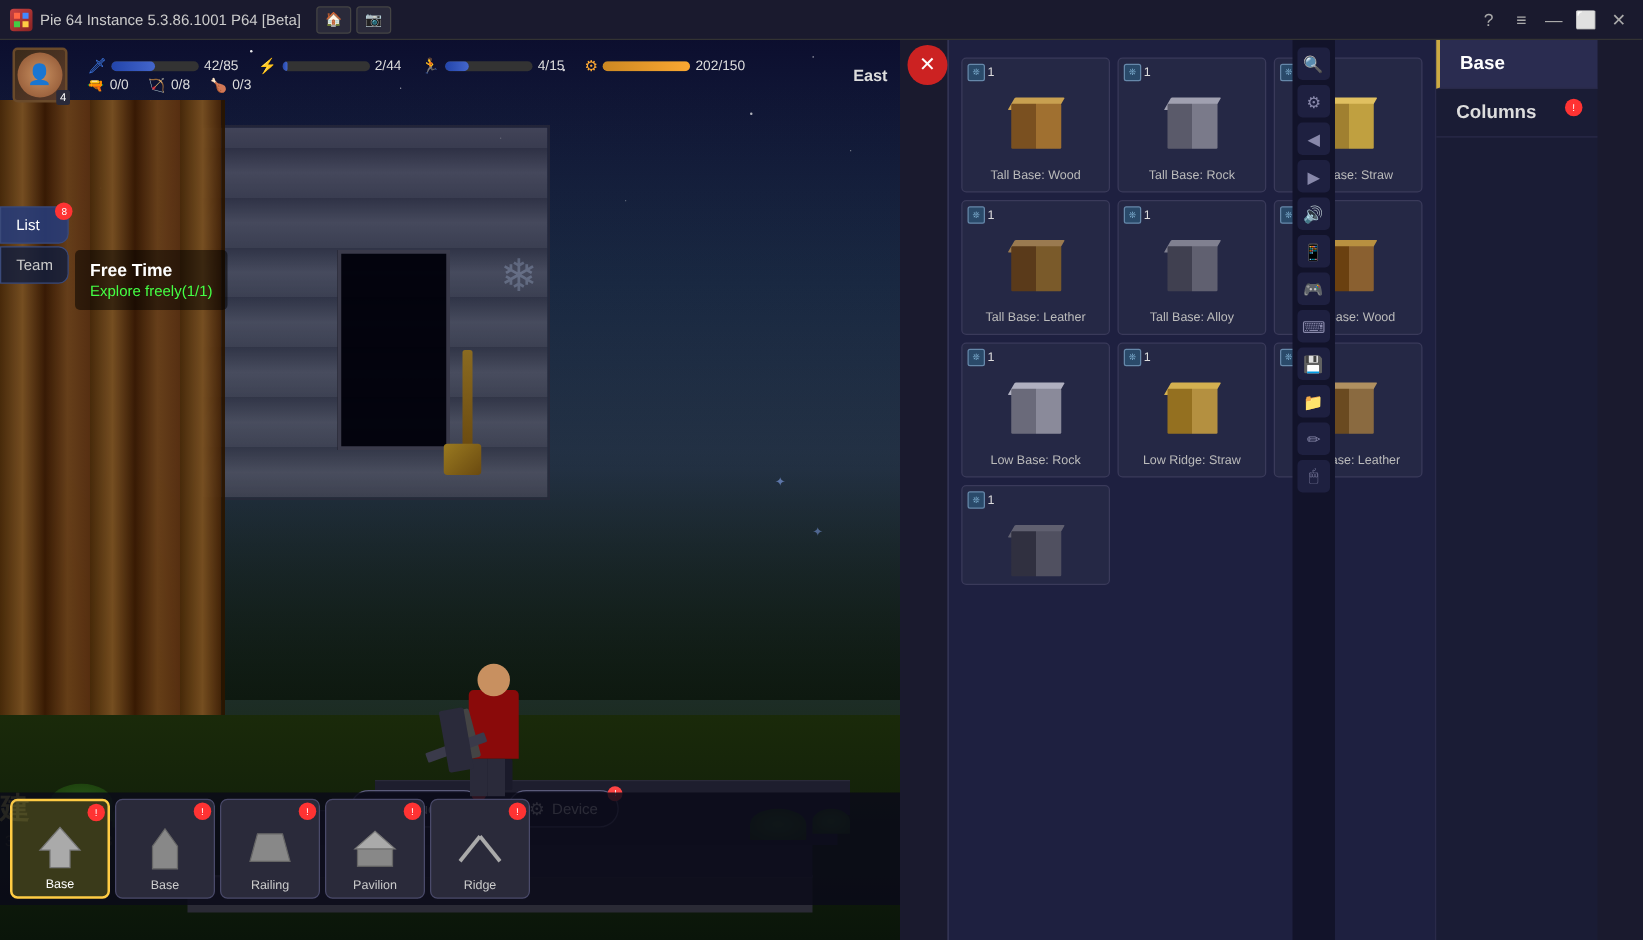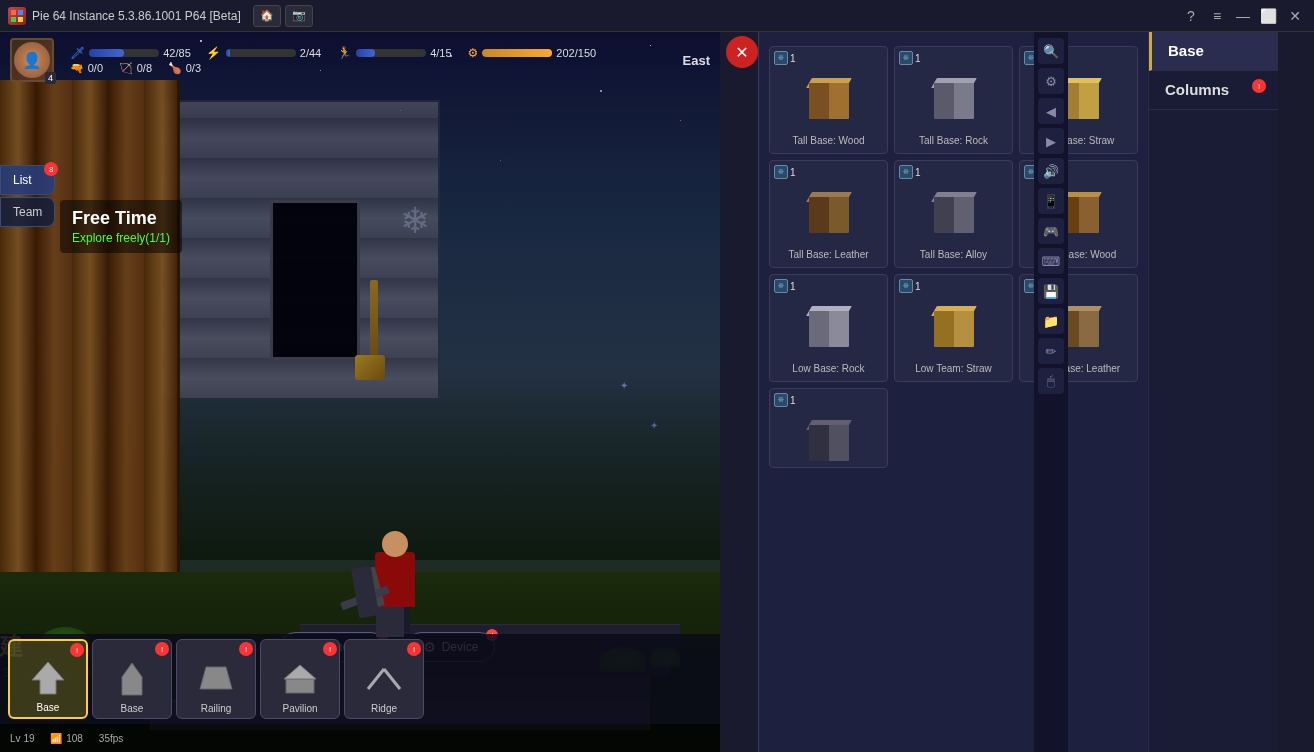--- a/index.html
+++ b/index.html
@@ -207,21 +207,21 @@
 
     
     .quest-box {
       position: absolute;
       top: 200px;
       left: 60px;
       background: rgba(0,0,0,0.5);
       padding: 8px 12px;
       border-radius: 4px;
     }
-    .quest-name { color: white; font-size: 18px; font-weight: bold; }
+    .quest-name { color: white; font-size: 14px; font-weight: bold; }
     .quest-desc { color: #44ff44; font-size: 12px; margin-top: 2px; }
 
     .mode-btn {
       width: 65px;
       height: 65px;
       background: radial-gradient(circle, #3a3a5a, #1a1a2a);
       border: 2px solid #5a5a8a;
       border-radius: 50%;
       display: flex;
       align-items: center;
@@ -791,33 +791,20 @@
       <span>Structure</span>
       <div class="action-btn-badge">!</div>
     </div>
     <div class="action-btn">
       <span style="font-size:14px">⚙</span>
       <span>Device</span>
       <div class="action-btn-badge">!</div>
     </div>
   </div>
 
-  <div class="bottom-status">
-    <div class="status-item">
-      <span>Lv</span>
-        <span>19</span>
-    </div>
-    <div class="status-item">
-      <span>📶</span>
-        <span>108</span>
-    </div>
-    <div class="status-item">
-      <span>35fps</span>
-    </div>
-  </div>
 
   <div style="position:absolute;bottom:28px;left:0;width:720px;height:90px;background:rgba(10,10,25,0.85);display:flex;align-items:center;padding:4px 8px;gap:4px">
 
 
     <div class="bottom-tab active">
       <div class="bottom-tab-icon">
         <svg width="36" height="36" viewBox="0 0 36 36">
           <polygon points="18,2 34,20 26,20 26,34 10,34 10,20 2,20" fill="#aaa" stroke="#777" stroke-width="1"></polygon>
         </svg>
       </div>
@@ -948,21 +935,21 @@
     </div>
 
     <div class="grid-item">
       <div class="grid-item-cost">
         <div class="cost-icon">❊</div>
         <span>1</span>
       </div>
       <div class="grid-item-img">
         <div class="iso-box box-low-straw" style="height:52px"></div>
       </div>
-      <span class="grid-item-label">Low Team: Straw</span>
+      <span class="grid-item-label">Low Ridge: Straw</span>
     </div>
 
     <div class="grid-item">
       <div class="grid-item-cost">
         <div class="cost-icon">❊</div>
         <span>1</span>
       </div>
       <div class="grid-item-img">
         <div class="iso-box box-low-leather" style="height:52px"></div>
       </div>

